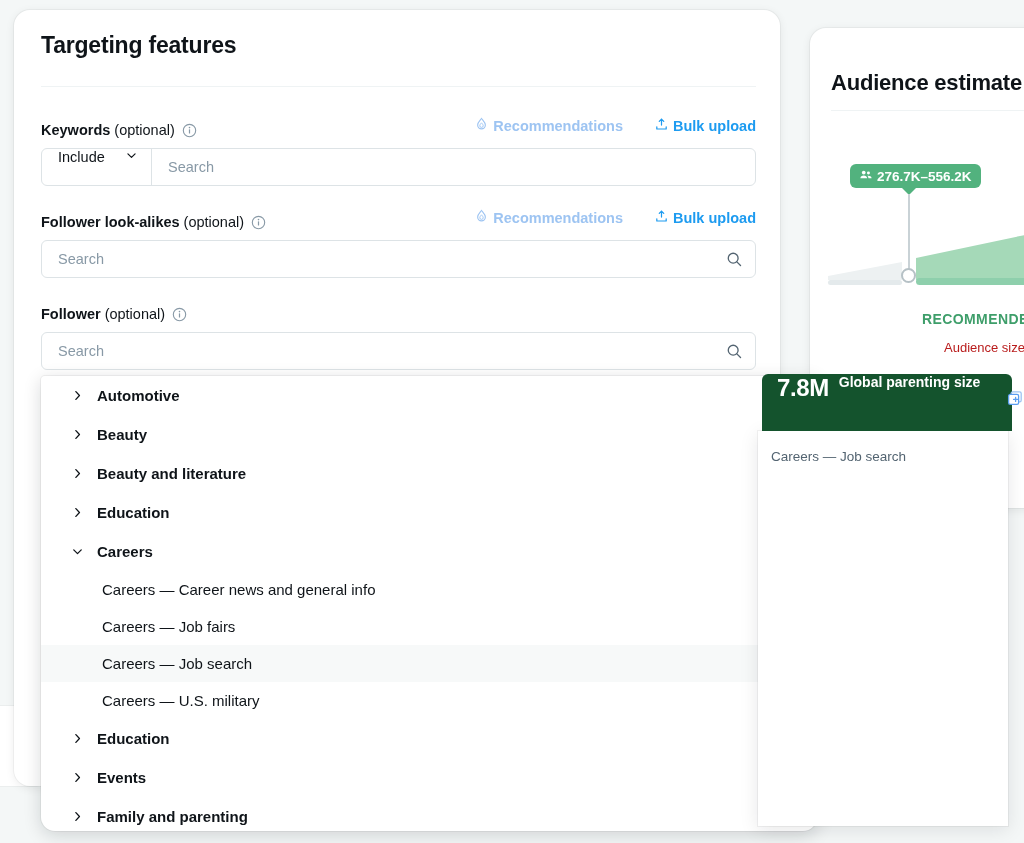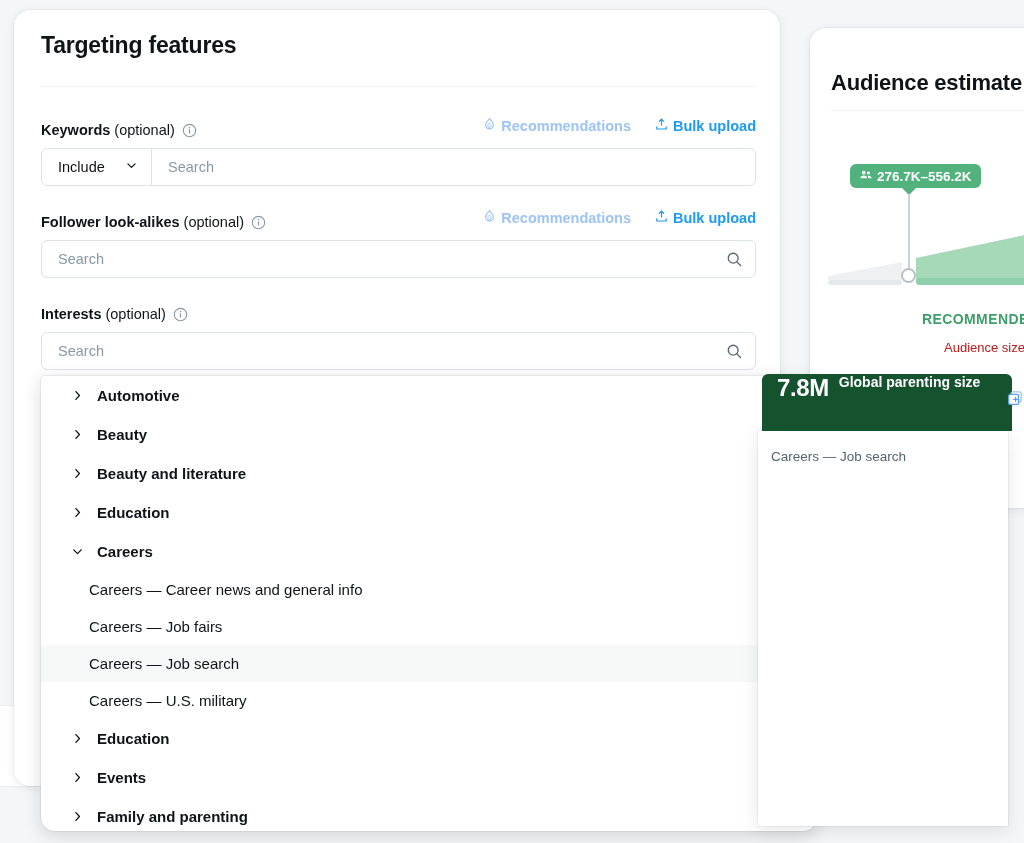--- a/index.html
+++ b/index.html
@@ -71,21 +71,21 @@
     margin-left: 7px;
     display: inline-flex;
     align-items: center;
   }
   .label-actions {
     position: absolute;
     right: 0;
     top: -1px;
     display: flex;
     align-items: center;
-    gap: 23px;
+    gap: 31px;
   }
   .action-link {
     display: inline-flex;
     align-items: center;
     gap: 4px;
     font-size: 14.5px;
     font-weight: bold;
     cursor: pointer;
     white-space: nowrap;
   }
@@ -102,21 +102,20 @@
     align-items: center;
     background: #fff;
     box-sizing: border-box;
     position: relative;
   }
   .include-select {
     width: 110px;
     height: 100%;
     border-right: 1px solid #dde3e6;
     display: flex;
-    align-items: center;
     justify-content: space-between;
     padding: 0 13px 0 16px;
     box-sizing: border-box;
     font-size: 14.5px;
     color: #0f1419;
     cursor: pointer;
   }
   .text-input {
     border: none;
     outline: none;
@@ -170,21 +169,21 @@
   .cat-label {
     font-size: 15px;
     font-weight: bold;
     color: #0f1419;
     margin-left: 4px;
   }
   .sub-row {
     height: 37px;
     display: flex;
     align-items: center;
-    padding: 0 22px 0 48px;
+    padding: 0 22px 0 61px;
     box-sizing: border-box;
     cursor: pointer;
   }
   .sub-row.hovered { background: #f7f9f9; }
   .sub-label { font-size: 15px; color: #0f1419; flex: 1; }
   .cbox {
     width: 17px;
     height: 17px;
     border-radius: 4px;
     border: 1.6px solid #536471;
@@ -449,21 +448,21 @@
         <svg width="17" height="17" viewBox="0 0 18 18">
             <circle cx="7.6" cy="7.6" r="5.2" fill="none" stroke="#536471" stroke-width="1.4"></circle>
             <path d="M11.5 11.5 15.4 15.4" stroke="#536471" stroke-width="1.4" stroke-linecap="round"></path>
           </svg>
       </span>
     </div>
   </div>
 
   <div class="field-block" style="top:292px;">
     <div class="field-label-row">
-      <span class="field-label">Interests</span>
+      <span class="field-label">Follower</span>
       <span class="field-optional">(optional)</span>
       <span class="info-icon">
         <svg width="15" height="15" viewBox="0 0 16 16">
             <circle cx="8" cy="8" r="6.6" fill="none" stroke="#8899a6" stroke-width="1.2"></circle>
             <circle cx="8" cy="4.9" r="0.85" fill="#8899a6"></circle>
             <rect x="7.35" y="6.6" width="1.3" height="4.7" rx="0.6" fill="#8899a6"></rect>
           </svg>
       </span>
     </div>
     <div class="input-wrap">

